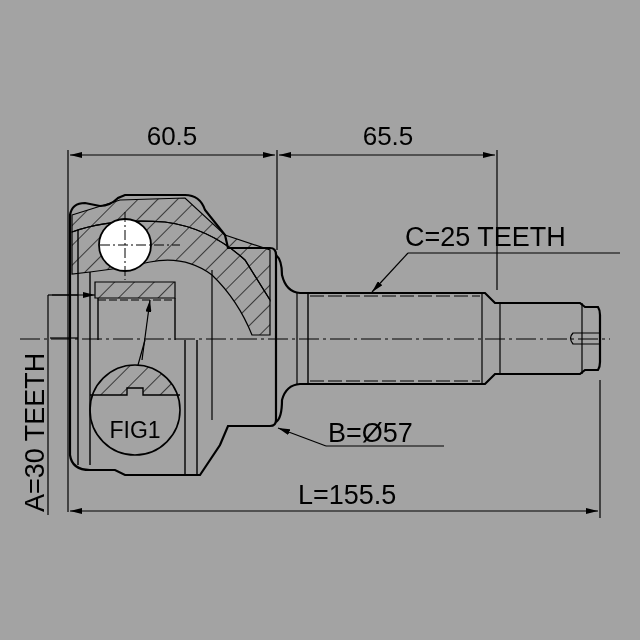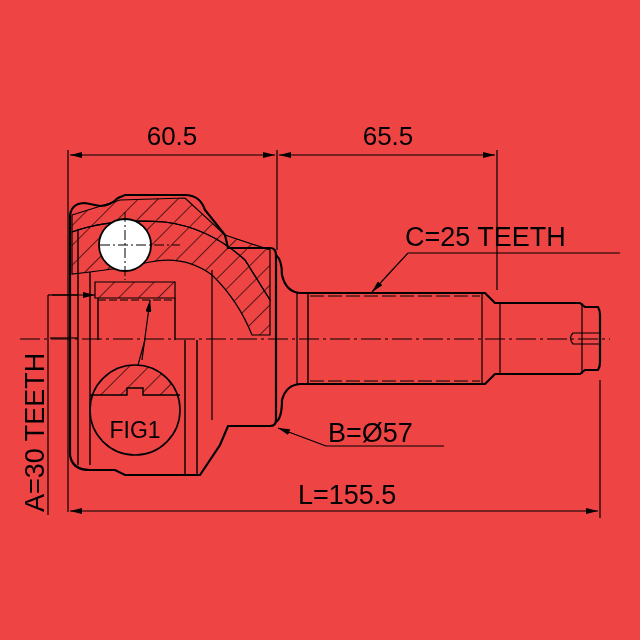--- a/index.html
+++ b/index.html
@@ -1,16 +1,16 @@
 <!DOCTYPE html>
 <html><head>
   <meta charset="utf-8">
   <style>
     html, body { margin: 0; padding: 0; background: #ffffff; }
-    #stage { position: relative; width: 640px; height: 640px; background: #ef4444; overflow: hidden; }
+    #stage { position: relative; width: 640px; height: 640px; background: #a3a3a3; overflow: hidden; }
     svg { position: absolute; left: 0; top: 0; }
     text { font-family: "Liberation Sans", sans-serif; fill: #000; }
   </style>
 </head>
 <body>
 
 <div id="stage">
 <svg width="640" height="640" viewBox="0 0 640 640">
   <defs>
     <pattern id="hatch" patternUnits="userSpaceOnUse" width="14" height="14" patternTransform="rotate(45)">

